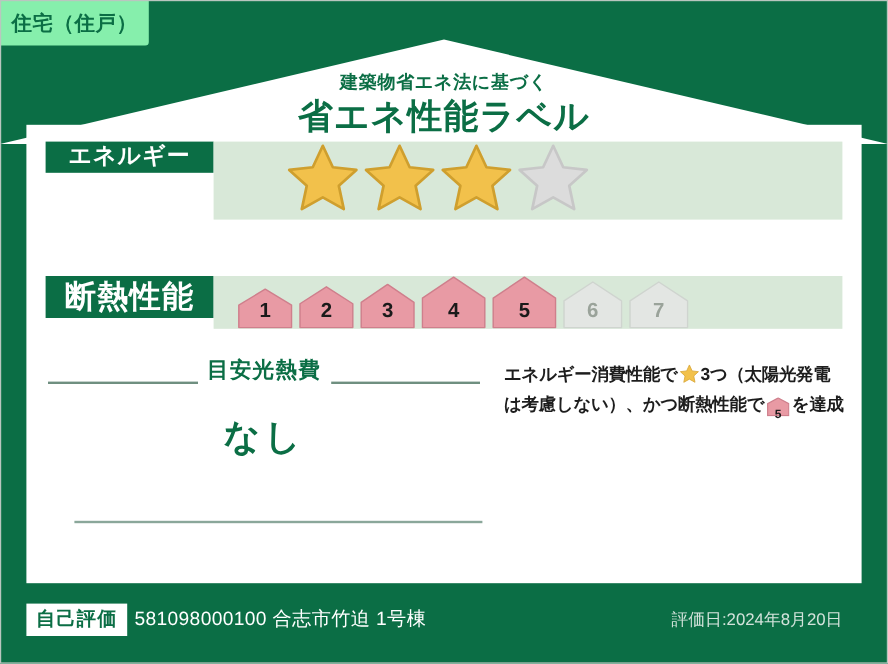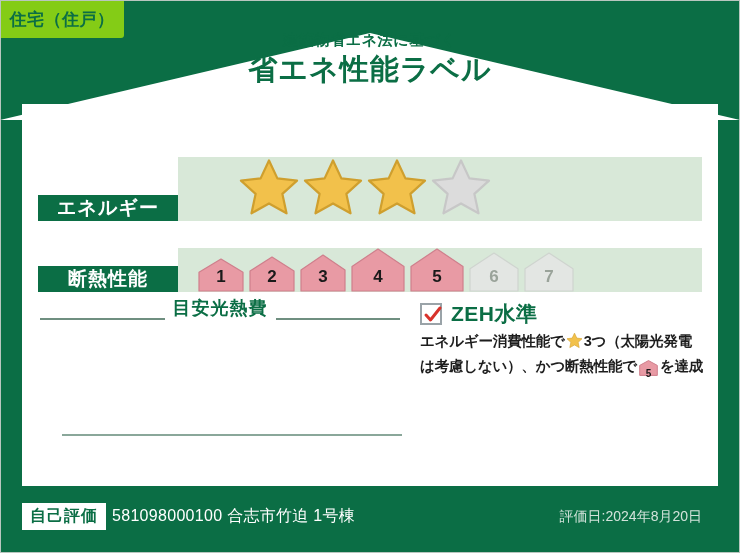--- a/index.html
+++ b/index.html
@@ -12,68 +12,68 @@
   #label{
     position:relative;
     width:740px;height:553px;
     background:#0b6e45;
     box-sizing:border-box;
     overflow:hidden;
   }
   
   .corner-tag{
     position:absolute;top:0;
-    background:#84cc16;
+    background:#86efac;
     color:#0b6e45;
     font-weight:bold;
     font-size:17px;
     letter-spacing:.5px;
     display:flex;align-items:center;justify-content:center;
     height:38px;
     z-index:6;
   }
   #tag-left{left:0;width:124px;border-bottom-right-radius:3px;}
   #tag-right{right:0;width:150px;border-bottom-left-radius:3px;}
 
   
   #roof{
     position:absolute;
     left:0;top:0;width:740px;height:120px;
     z-index:2;
     pointer-events:none;
   }
   #title-block{
-    position:absolute;left:0;top:31px;width:740px;
+    position:absolute;left:0;top:60px;width:740px;
     text-align:center;z-index:5;
     color:#0b6e45;
   }
   #title-sub{font-size:15px;font-weight:bold;letter-spacing:.6px;line-height:1.2;}
   #title-main{font-size:29px;font-weight:bold;letter-spacing:1px;line-height:1.25;margin-top:2px;}
 
   
   #panel{
     position:absolute;
     left:22px;top:104px;
     width:696px;height:382px;
     background:#ffffff;
     z-index:3;
     box-sizing:border-box;
   }
 
   
-  .perf-row{display:flex;align-items:flex-end;}
+  .perf-row{display:flex;align-items:flex-start;}
   #row-energy{position:absolute;left:16px;top:14px;width:664px;height:103px;}
   #row-insul{position:absolute;left:16px;top:126px;width:664px;height:62px;}
   .row-label{
     background:#0b6e45;color:#fff;font-weight:bold;
     display:flex;flex-direction:column;align-items:center;justify-content:center;
     width:140px;flex:0 0 140px;
     font-size:19px;line-height:1.35;letter-spacing:1px;
   }
-  #row-insul .row-label{font-size:19px;}
+  #row-insul .row-label{font-size:26px;}
   .row-body{
     flex:1;background:#d8e8d8;
     display:flex;align-items:center;
   }
   #energy-stars{padding-left:60px;display:flex;align-items:center;gap:2px;}
   #insul-houses{padding-left:20px;display:flex;align-items:flex-end;gap:5px;height:100%;}
 
   
   .star{display:block;}
 
@@ -242,33 +242,26 @@
             </div>
           </div>
       </div>
     </div>
 
     <div id="cost-head">
       <div class="rule"></div>
       <div id="cost-title">目安光熱費</div>
       <div class="rule"></div>
     </div>
+    <div id="cost-value">なし</div>
     <div id="cost-bottom-rule"></div>
 
     <div id="vdiv"></div>
 
     <div id="zeh">
-      <div id="zeh-head">
-        <div id="zeh-check">
-          <svg width="20" height="20" viewBox="0 0 20 20">
-            <path d="M3 10 L7.5 15 L17 3" stroke="#d8322b" stroke-width="3" fill="none" stroke-linecap="round" stroke-linejoin="round"></path>
-          </svg>
-        </div>
-        <div id="zeh-title">ZEH水準</div>
-      </div>
       <div id="zeh-desc">
         <span>エネルギー消費性能で</span><span class="inline-star"><svg width="17" height="17" viewBox="0 0 24 24">
               <polygon points="12,1.6 15.2,8.6 22.6,9.5 17.1,14.6 18.6,22 12,18.3 5.4,22 6.9,14.6 1.4,9.5 8.8,8.6" fill="#f2c14b" stroke="#d9a83a" stroke-width="1"></polygon>
             </svg></span><span>3つ（太陽光発電</span><br>
         <span>は考慮しない）、かつ断熱性能で</span><span class="inline-house"><svg width="19" height="16" viewBox="0 0 19 16">
               <polygon points="9.5,0.6 18.3,5.4 18.3,15.4 0.7,15.4 0.7,5.4" fill="#e89aa4" stroke="#cf7f8c" stroke-width="1"></polygon>
             </svg><span class="ihn">5</span></span><span>を達成</span>
       </div>
     </div>
 

